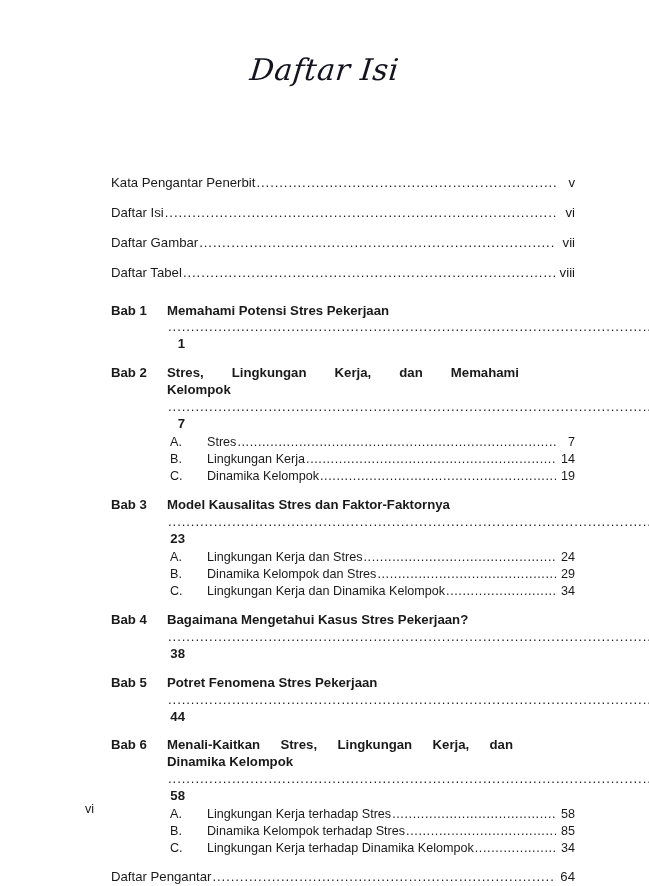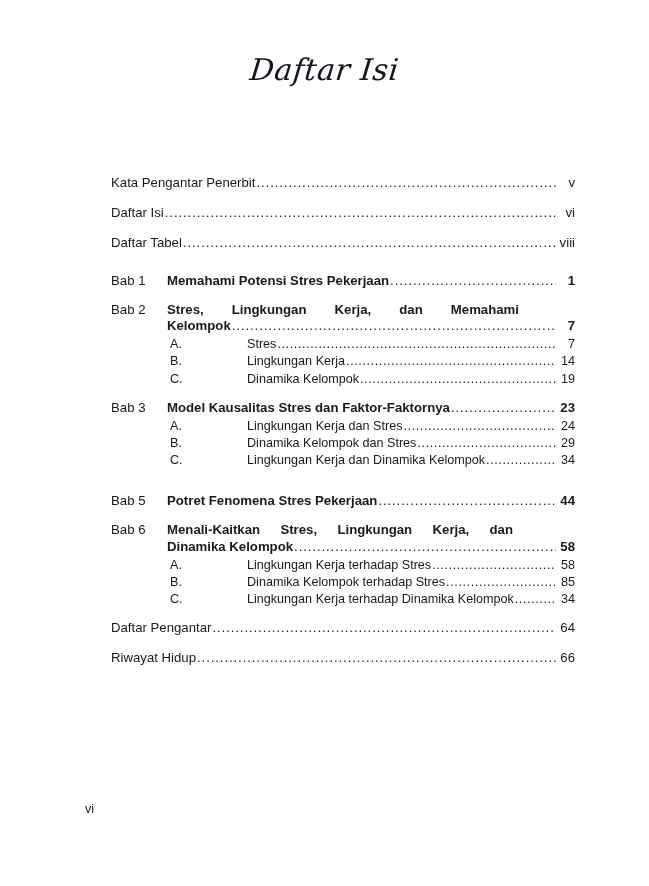--- a/index.html
+++ b/index.html
@@ -55,33 +55,34 @@
     width: 100%;
   }
 
   
   .entry.front { margin-bottom: 13px; }
   .entry.front .label { white-space: nowrap; }
 
   
   .chapter { margin-bottom: 0px; }
   .chapter .babnum {
-    font-weight: normal;
+    font-weight: bold;
     width: 56px;
     flex: 0 0 56px;
     white-space: nowrap;
   }
   .chapter .chap-body {
     flex: 1 1 auto;
     min-width: 0;
   }
   .chapter-line {
     display: flex;
     align-items: flex-start;
     width: 100%;
+    flex-direction: column;
   }
   .chapter .label {
     font-weight: bold;
     white-space: nowrap;
   }
 
   
   .chapter-wrapline {
     font-weight: bold;
     display: block;
@@ -104,21 +105,20 @@
   .sub .subletter {
     flex: 0 0 37px;
     width: 37px;
     white-space: nowrap;
   }
   .sub .subbody {
     flex: 1 1 auto;
     display: flex;
     align-items: flex-start;
     min-width: 0;
-    margin-left: 40px;
   }
   .sub .label { white-space: nowrap; }
 
   
   .leader {
     flex: 1 1 auto;
     overflow: hidden;
     white-space: nowrap;
     min-width: 0;
     margin: 0 1px;
@@ -170,20 +170,25 @@
         <span class="label">Kata Pengantar Penerbit</span>
         <span class="leader"></span>
         <span class="pageno">v</span>
       </div>
       <div class="entry front">
         <span class="label">Daftar Isi</span>
         <span class="leader"></span>
         <span class="pageno">vi</span>
       </div>
       <div class="entry front">
+        <span class="label">Daftar Gambar</span>
+        <span class="leader"></span>
+        <span class="pageno">vii</span>
+      </div>
+      <div class="entry front">
         <span class="label">Daftar Tabel</span>
         <span class="leader"></span>
         <span class="pageno">viii</span>
       </div>
     </div>
 
     <div class="gap-sm"></div>
 
     <div class="entry chapter">
       <span class="babnum">Bab 1</span>
@@ -270,20 +275,30 @@
         <span class="subbody">
           <span class="label">Lingkungan Kerja dan Dinamika Kelompok</span>
           <span class="leader tight"></span>
           <span class="pageno">34</span>
         </span>
       </div>
     </div>
 
     <div class="gap-lg"></div>
 
+    <div class="entry chapter">
+      <span class="babnum">Bab 4</span>
+      <span class="chap-body">
+        <span class="chapter-line">
+          <span class="label">Bagaimana Mengetahui Kasus Stres Pekerjaan?</span>
+          <span class="leader"></span>
+          <span class="pageno b">38</span>
+        </span>
+      </span>
+    </div>
 
     <div class="gap-md"></div>
 
     <div class="entry chapter">
       <span class="babnum">Bab 5</span>
       <span class="chap-body">
         <span class="chapter-line">
           <span class="label">Potret Fenomena Stres Pekerjaan</span>
           <span class="leader"></span>
           <span class="pageno b">44</span>

